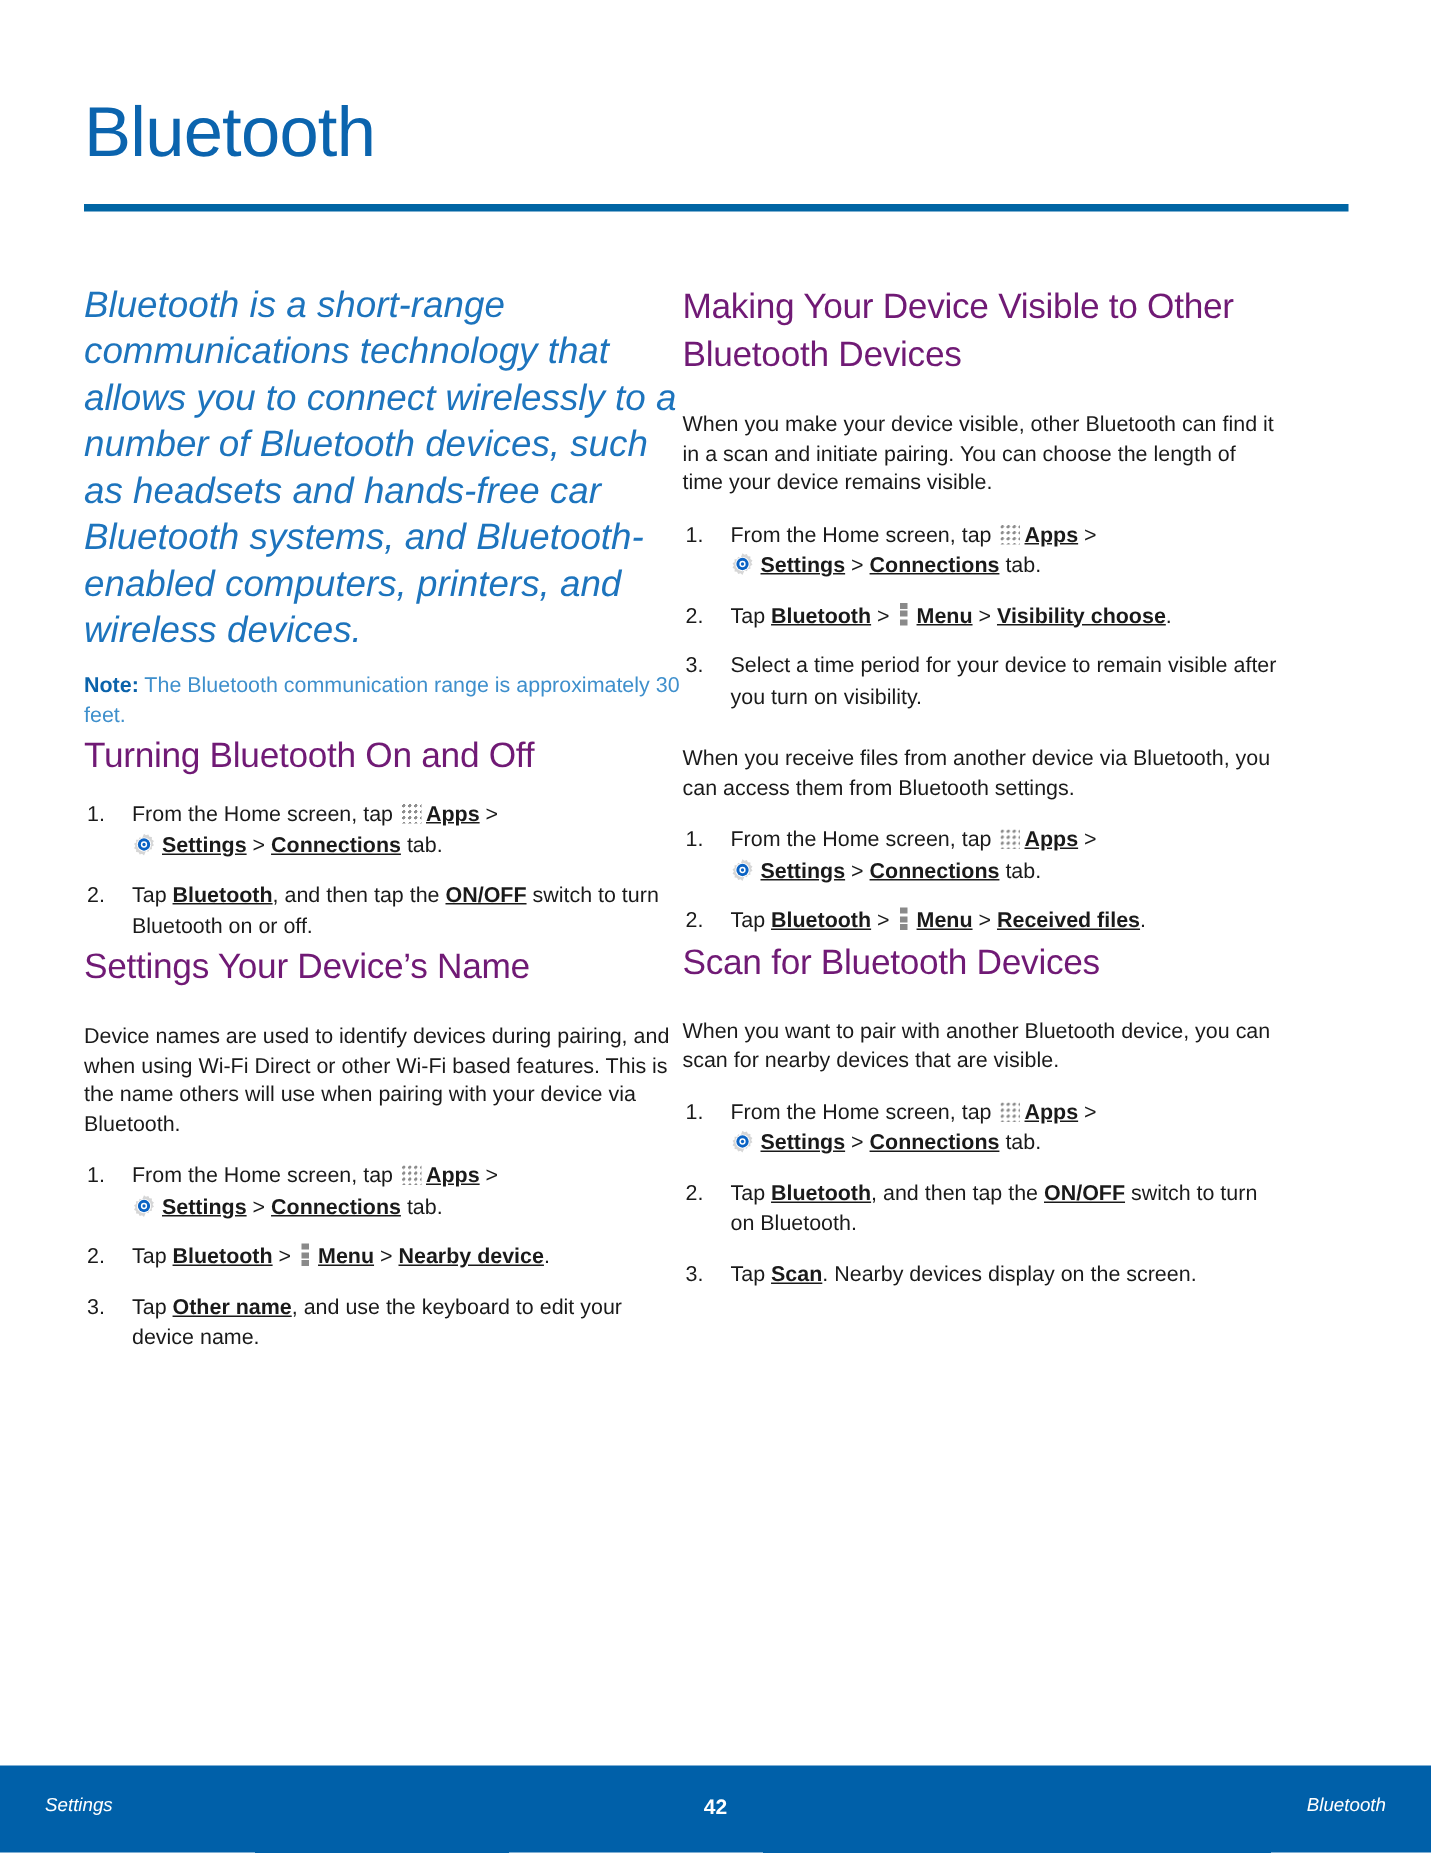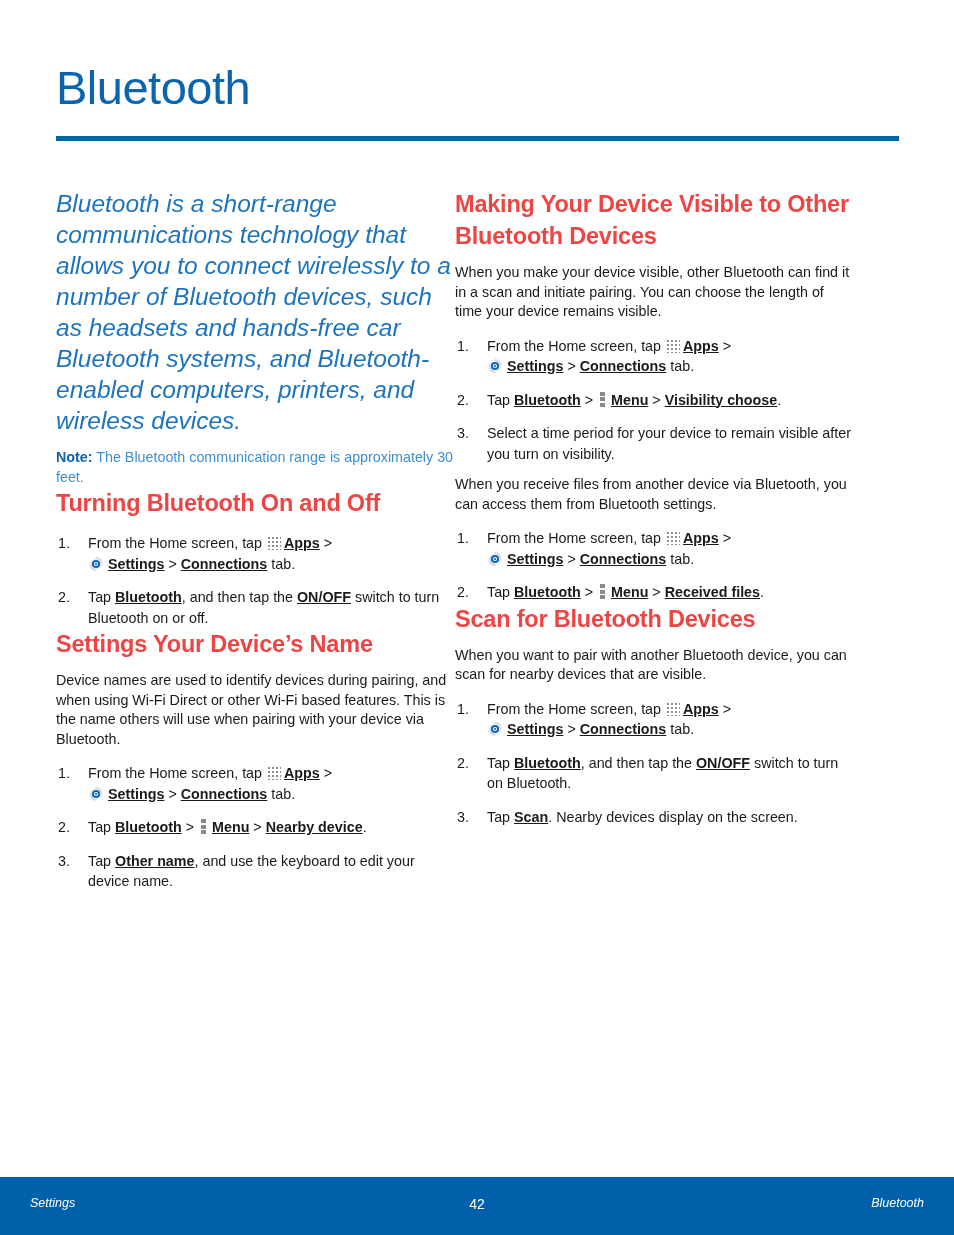--- a/index.html
+++ b/index.html
@@ -64,30 +64,30 @@
     line-height: 19.5px;
     color: #3e8fcc;
   }
   .note b {
     color: #0b63ab;
     font-weight: bold;
   }
 
   
   h2.section {
-    color: #ef4444;
+    color: #701a75;
     font-size: 23.5px;
-    font-weight: 700;
+    font-weight: 400;
     line-height: 32px;
     letter-spacing: -0.2px;
   }
 
   
   p.body {
-    margin-top: 11px;
+    margin-top: 22px;
     font-size: 14.3px;
     line-height: 19.5px;
     color: #1a1a1a;
   }
 
   
   ol.steps {
     margin-top: 14px;
     list-style: none;
   }
@@ -171,20 +171,21 @@
     font-style: italic;
     font-size: 12.5px;
   }
   .footer .f-left { left: 30px; }
   .footer .f-right { right: 30px; }
   .footer .f-center {
     left: 0; right: 0;
     text-align: center;
     font-style: normal;
     font-size: 14px;
+    font-weight: bold;
   }
 </style>
 </head>
 <body>
 
 <div class="page">
 
   <h1 class="page-title">Bluetooth</h1>
   <div class="title-rule"></div>
 

